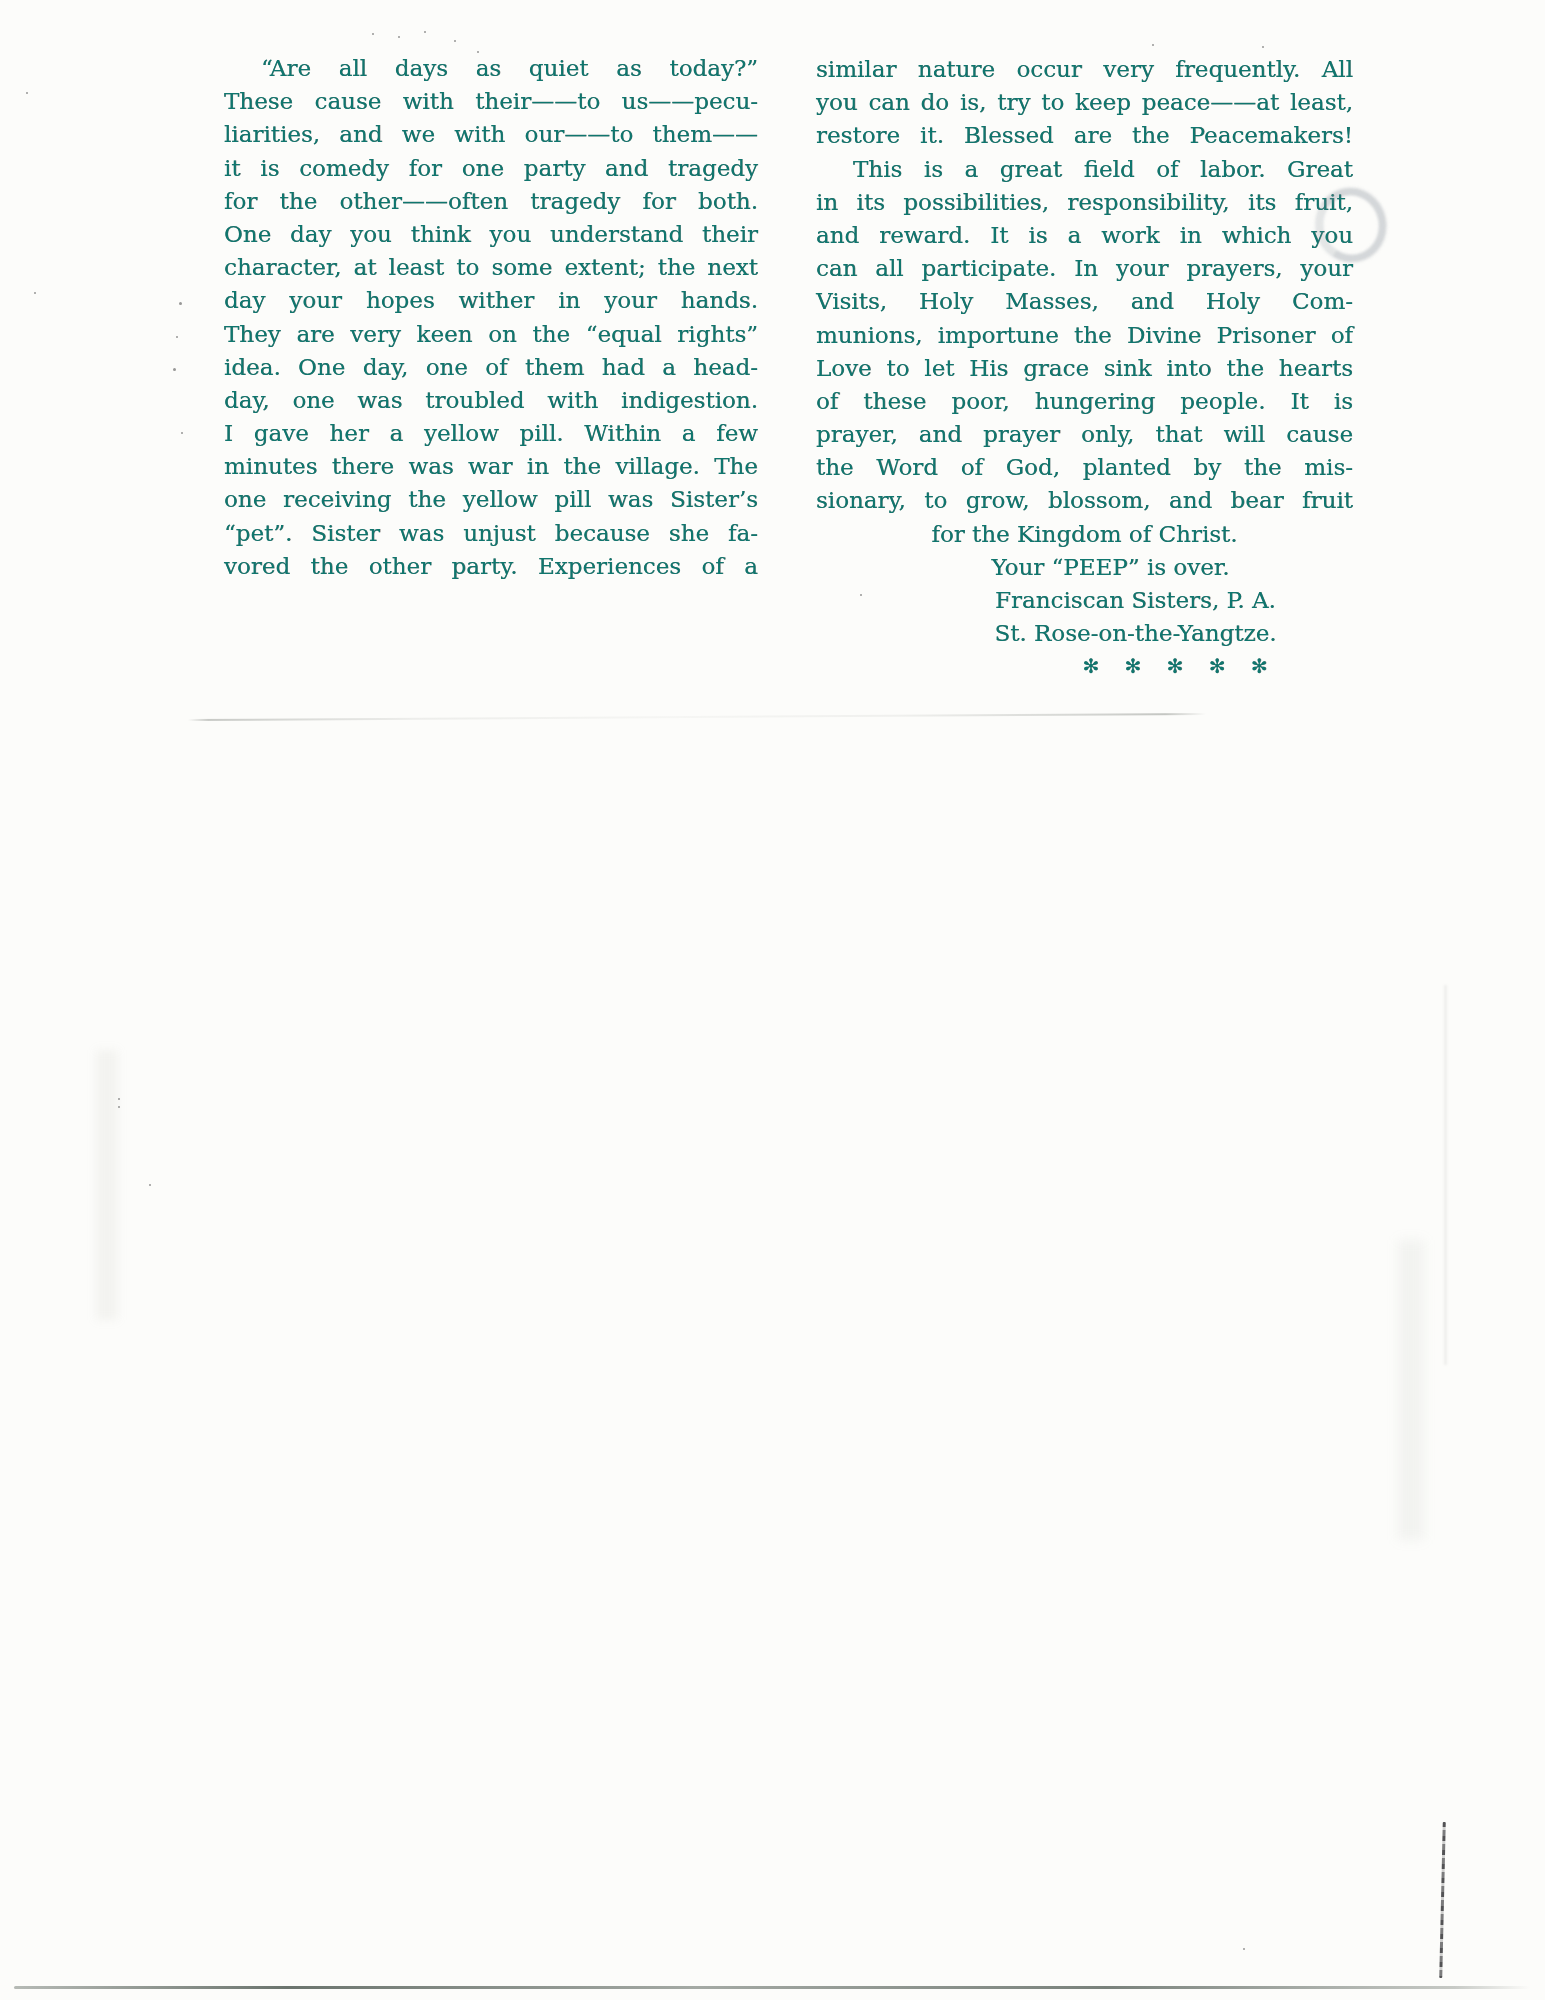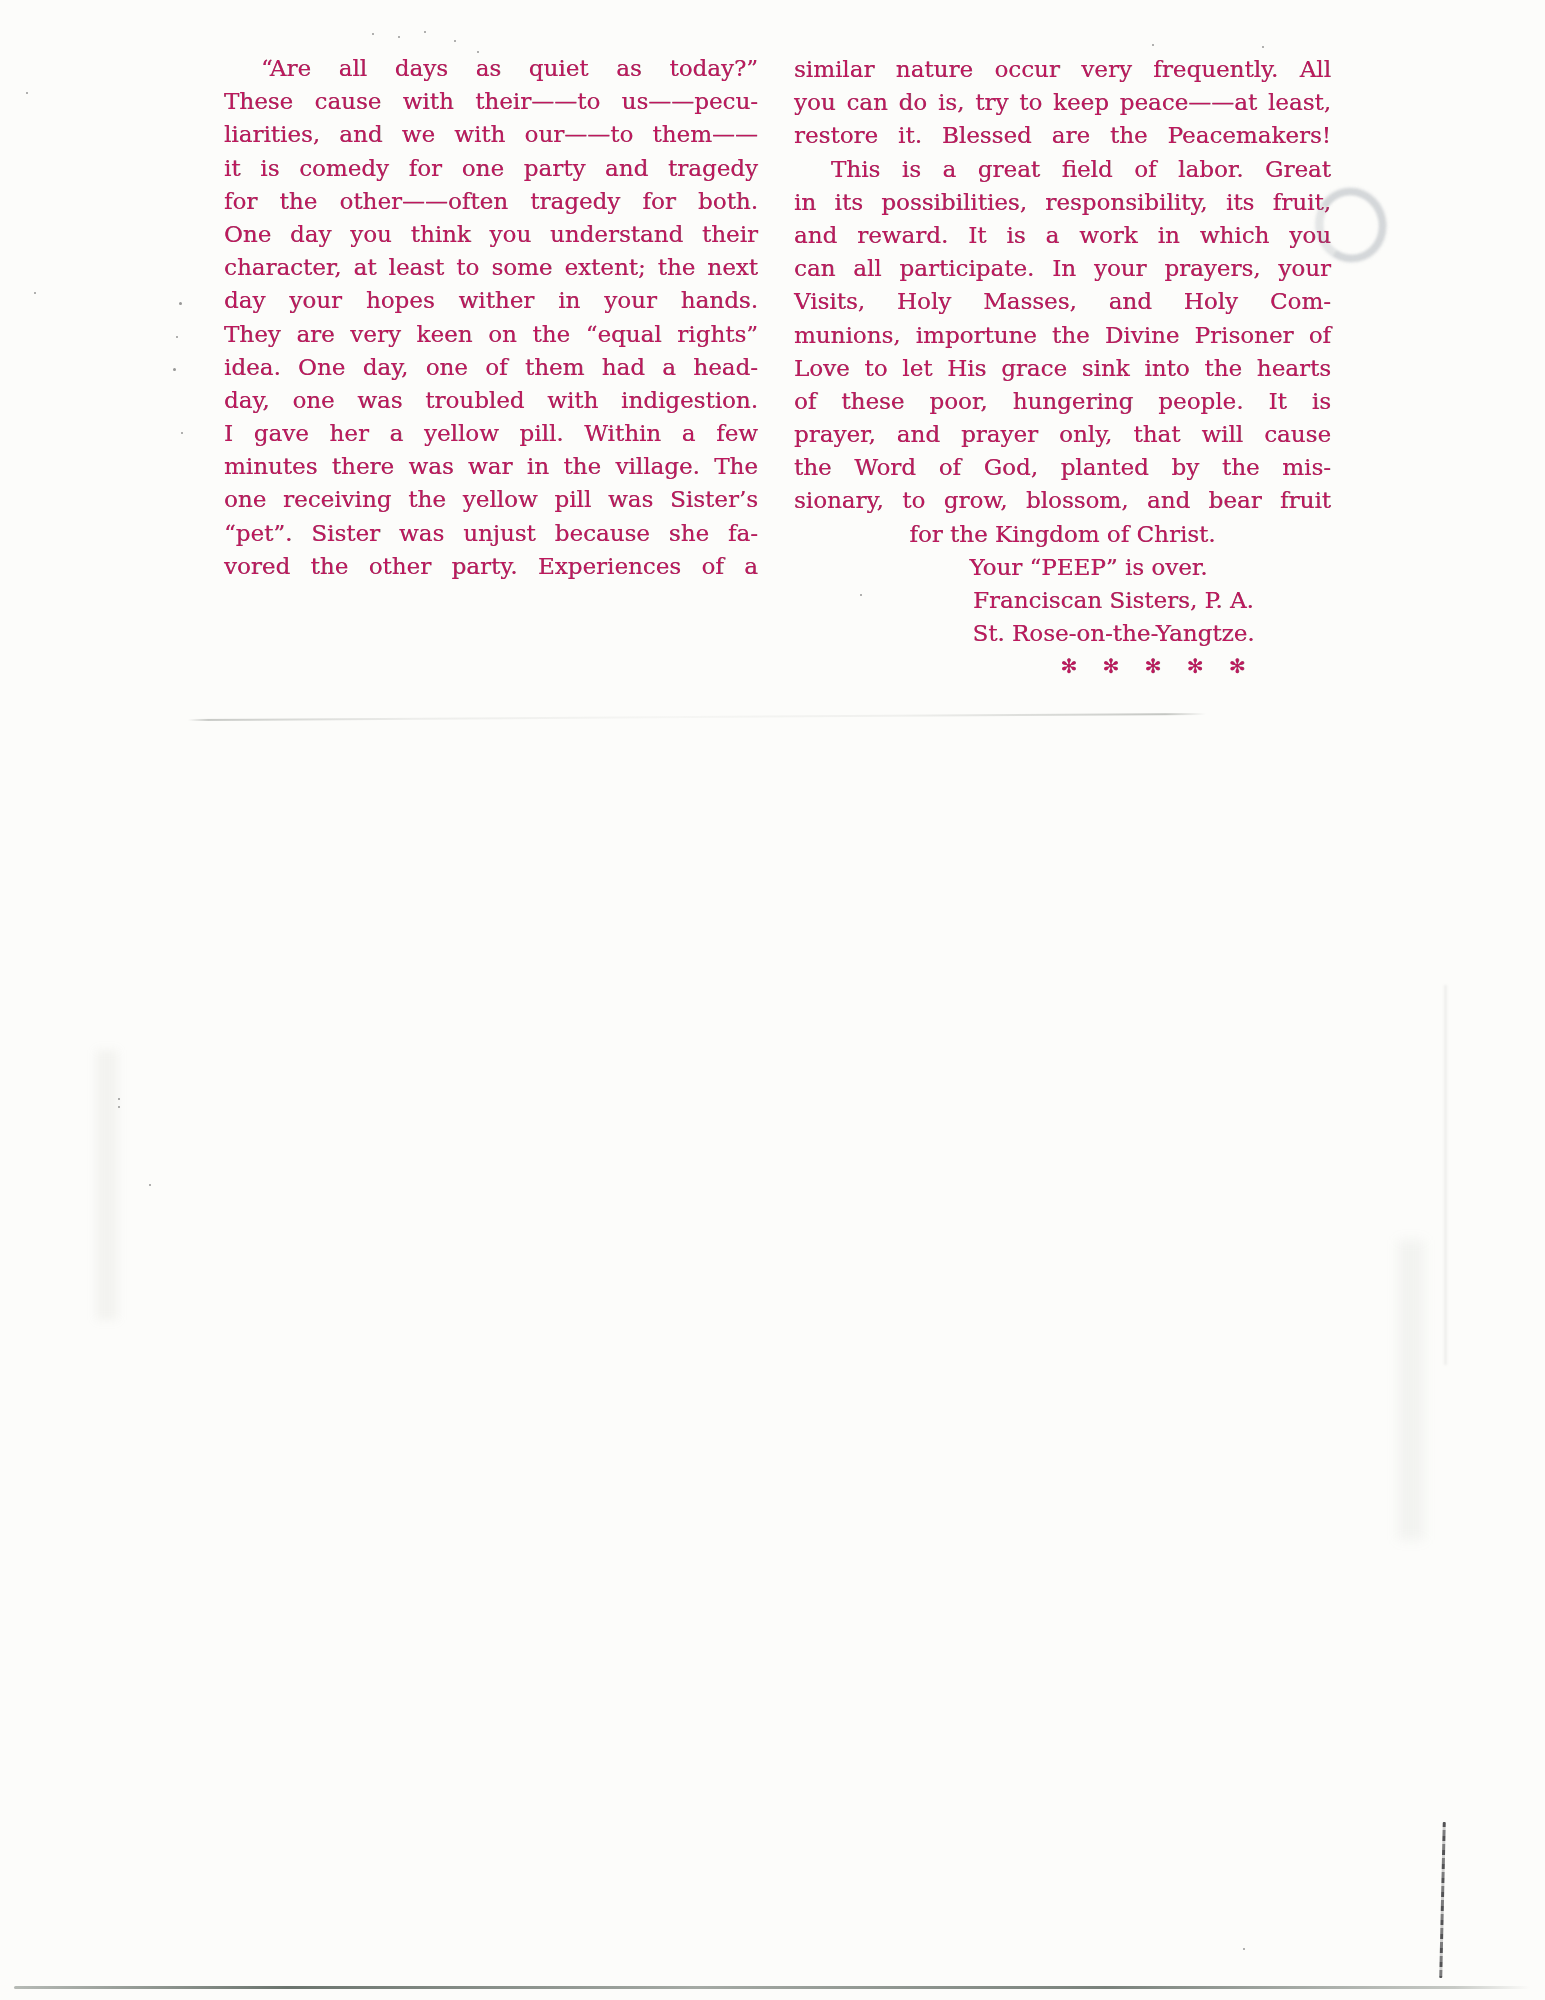--- a/index.html
+++ b/index.html
@@ -1,26 +1,26 @@
 <!DOCTYPE html>
 <html><head>
 <meta charset="utf-8">
 <style>
   html,body{margin:0;padding:0;background:#e8e8e6;}
   .page{
     position:relative;
     width:1545px;height:2000px;
     background:#fcfcfa;
     font-family:"DejaVu Serif", serif;
-    color:#be185d;
+    color:#0f766e;
     overflow:hidden;
   }
   .col{position:absolute;}
   .col-left{left:224px;top:52px;width:534px;}
-  .col-right{left:794px;top:53px;width:537px;}
+  .col-right{left:816px;top:53px;width:537px;}
   .ln{
     height:33.2px;line-height:33.2px;
     font-size:23px;
     white-space:normal;
     text-shadow:0.3px 0.3px 0.5px rgba(25,25,25,0.55);
     text-align:center;
   }
   .j{text-align:justify;text-align-last:justify;}
   .ind{text-indent:37px;}
   .i50{padding-left:52px;}

